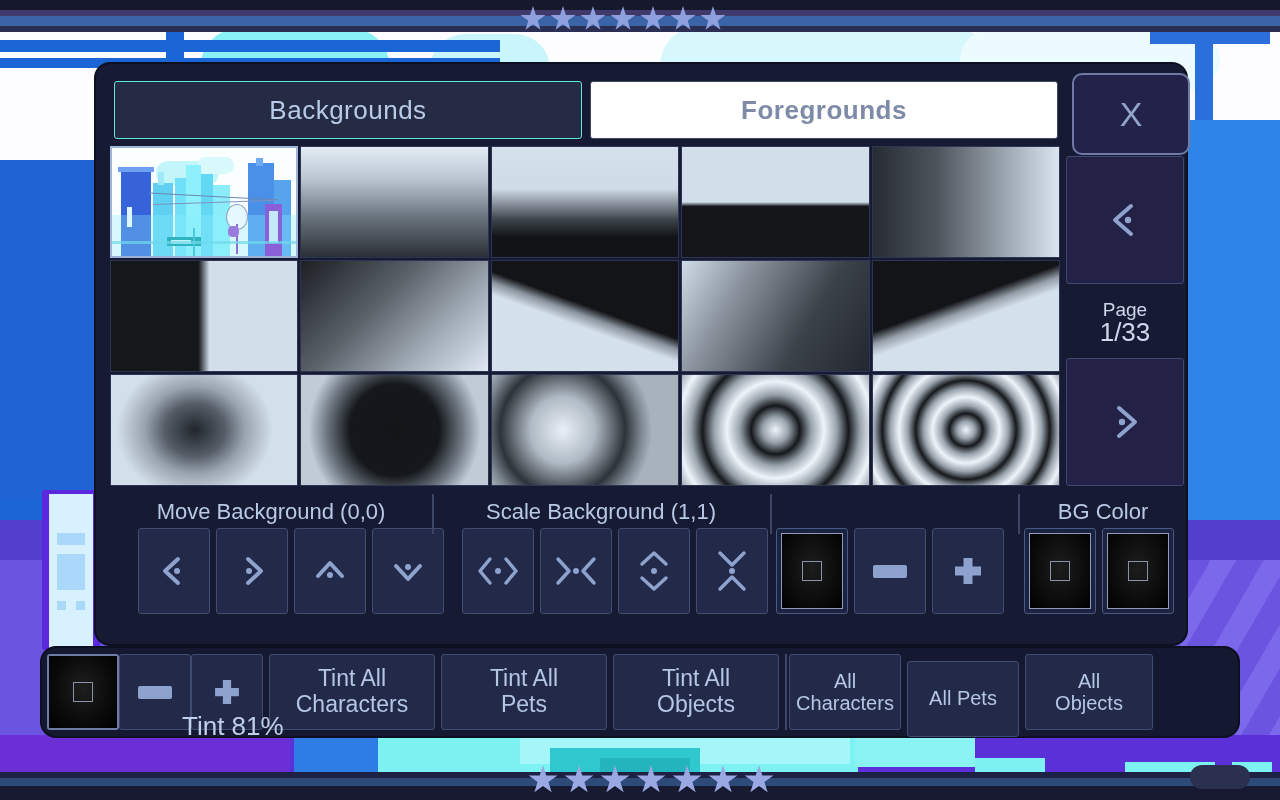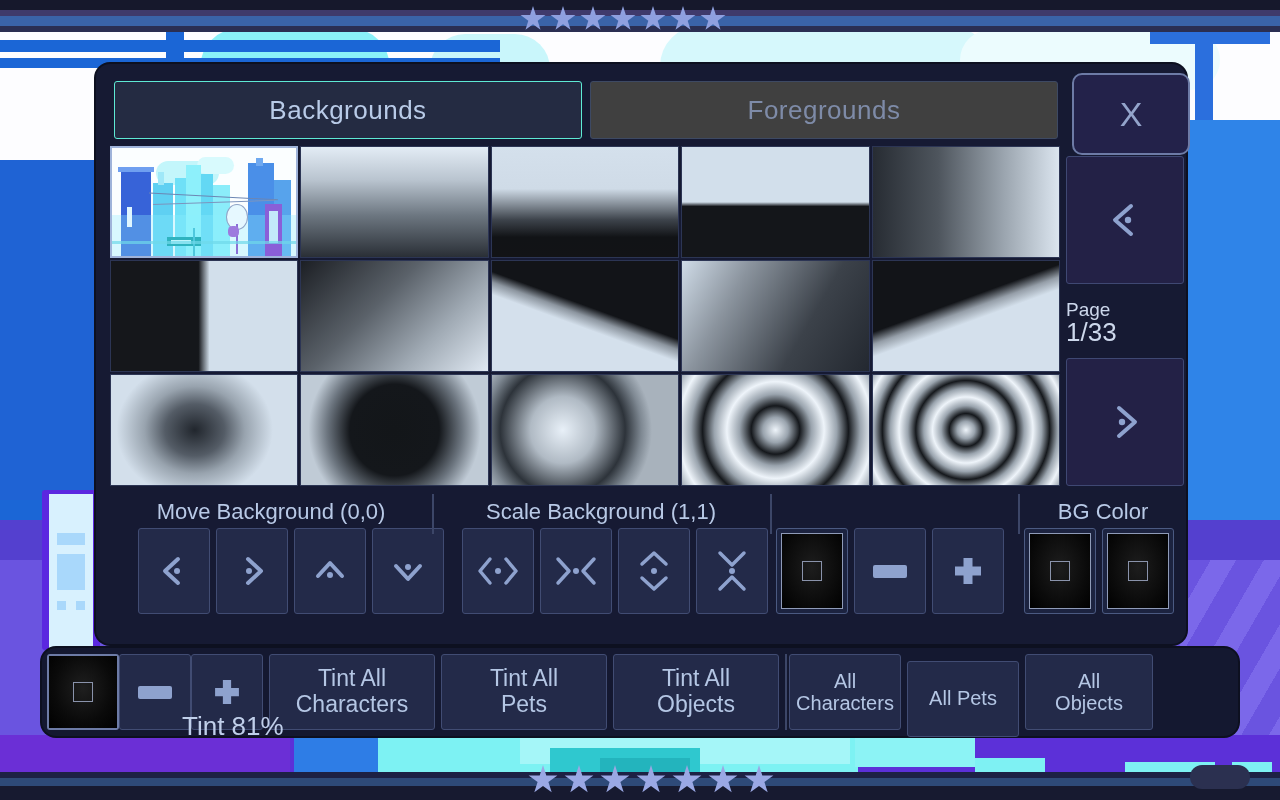--- a/index.html
+++ b/index.html
@@ -80,21 +80,21 @@
     box-shadow: 0 0 0 2px #0d1020;
   }
   .panel-inner { position:absolute; inset:4px; }
 
   .tabrow { position:absolute; left:14px; top:13px; width:944px; height:58px; display:flex; gap:8px; }
   .tab {
     flex:1; background:#242b42; border:1px solid #5eead4; border-radius:3px;
     display:flex; align-items:center; justify-content:center;
     color:#b9cbe8; font-size:26px; letter-spacing:.5px;
   }
-  .tab.inactive { background:#404040; color:#7e8ba8; border-color:#3d4963; }
+  .tab.inactive { background:#ffffff; color:#7e8ba8; border-color:#3d4963;font-weight:bold; }
 
   .closebtn {
     position:absolute; left:972px; top:5px; width:118px; height:82px;
     background:#23224a; border:2px solid #6d7ba6; border-radius:10px;
     display:flex; align-items:center; justify-content:center;
     color:#93a4cb; font-size:34px;
   }
 
   
   .grid {
@@ -110,21 +110,21 @@
   .navcol { position:absolute; left:966px; top:88px; width:118px; height:330px; }
   .navbtn {
     position:absolute; left:0; width:118px; height:128px;
     background:#232146; border:1px solid #3f4873; border-radius:3px;
     display:flex; align-items:center; justify-content:center;
   }
   .navbtn.prev { top:0; }
   .navbtn.next { top:202px; }
   .pagelabel {
     position:absolute; left:0; top:134px; width:118px; height:64px;
-    display:flex; flex-direction:column; align-items:flex-start; justify-content:center;
+    display:flex; flex-direction:column; align-items:center; justify-content:center;
     color:#cdd8ec; line-height:1.0;
   }
   .pagelabel .pl-word { font-size:19px; }
   .pagelabel .pl-num { font-size:26px; }
 
   
   .ctrlstrip { position:absolute; left:10px; top:424px; width:1074px; height:146px; }
   .ctrlgroup { position:absolute; top:0; height:146px; }
   .ctrltitle {
     position:absolute; top:0; left:0; width:100%; height:40px;

